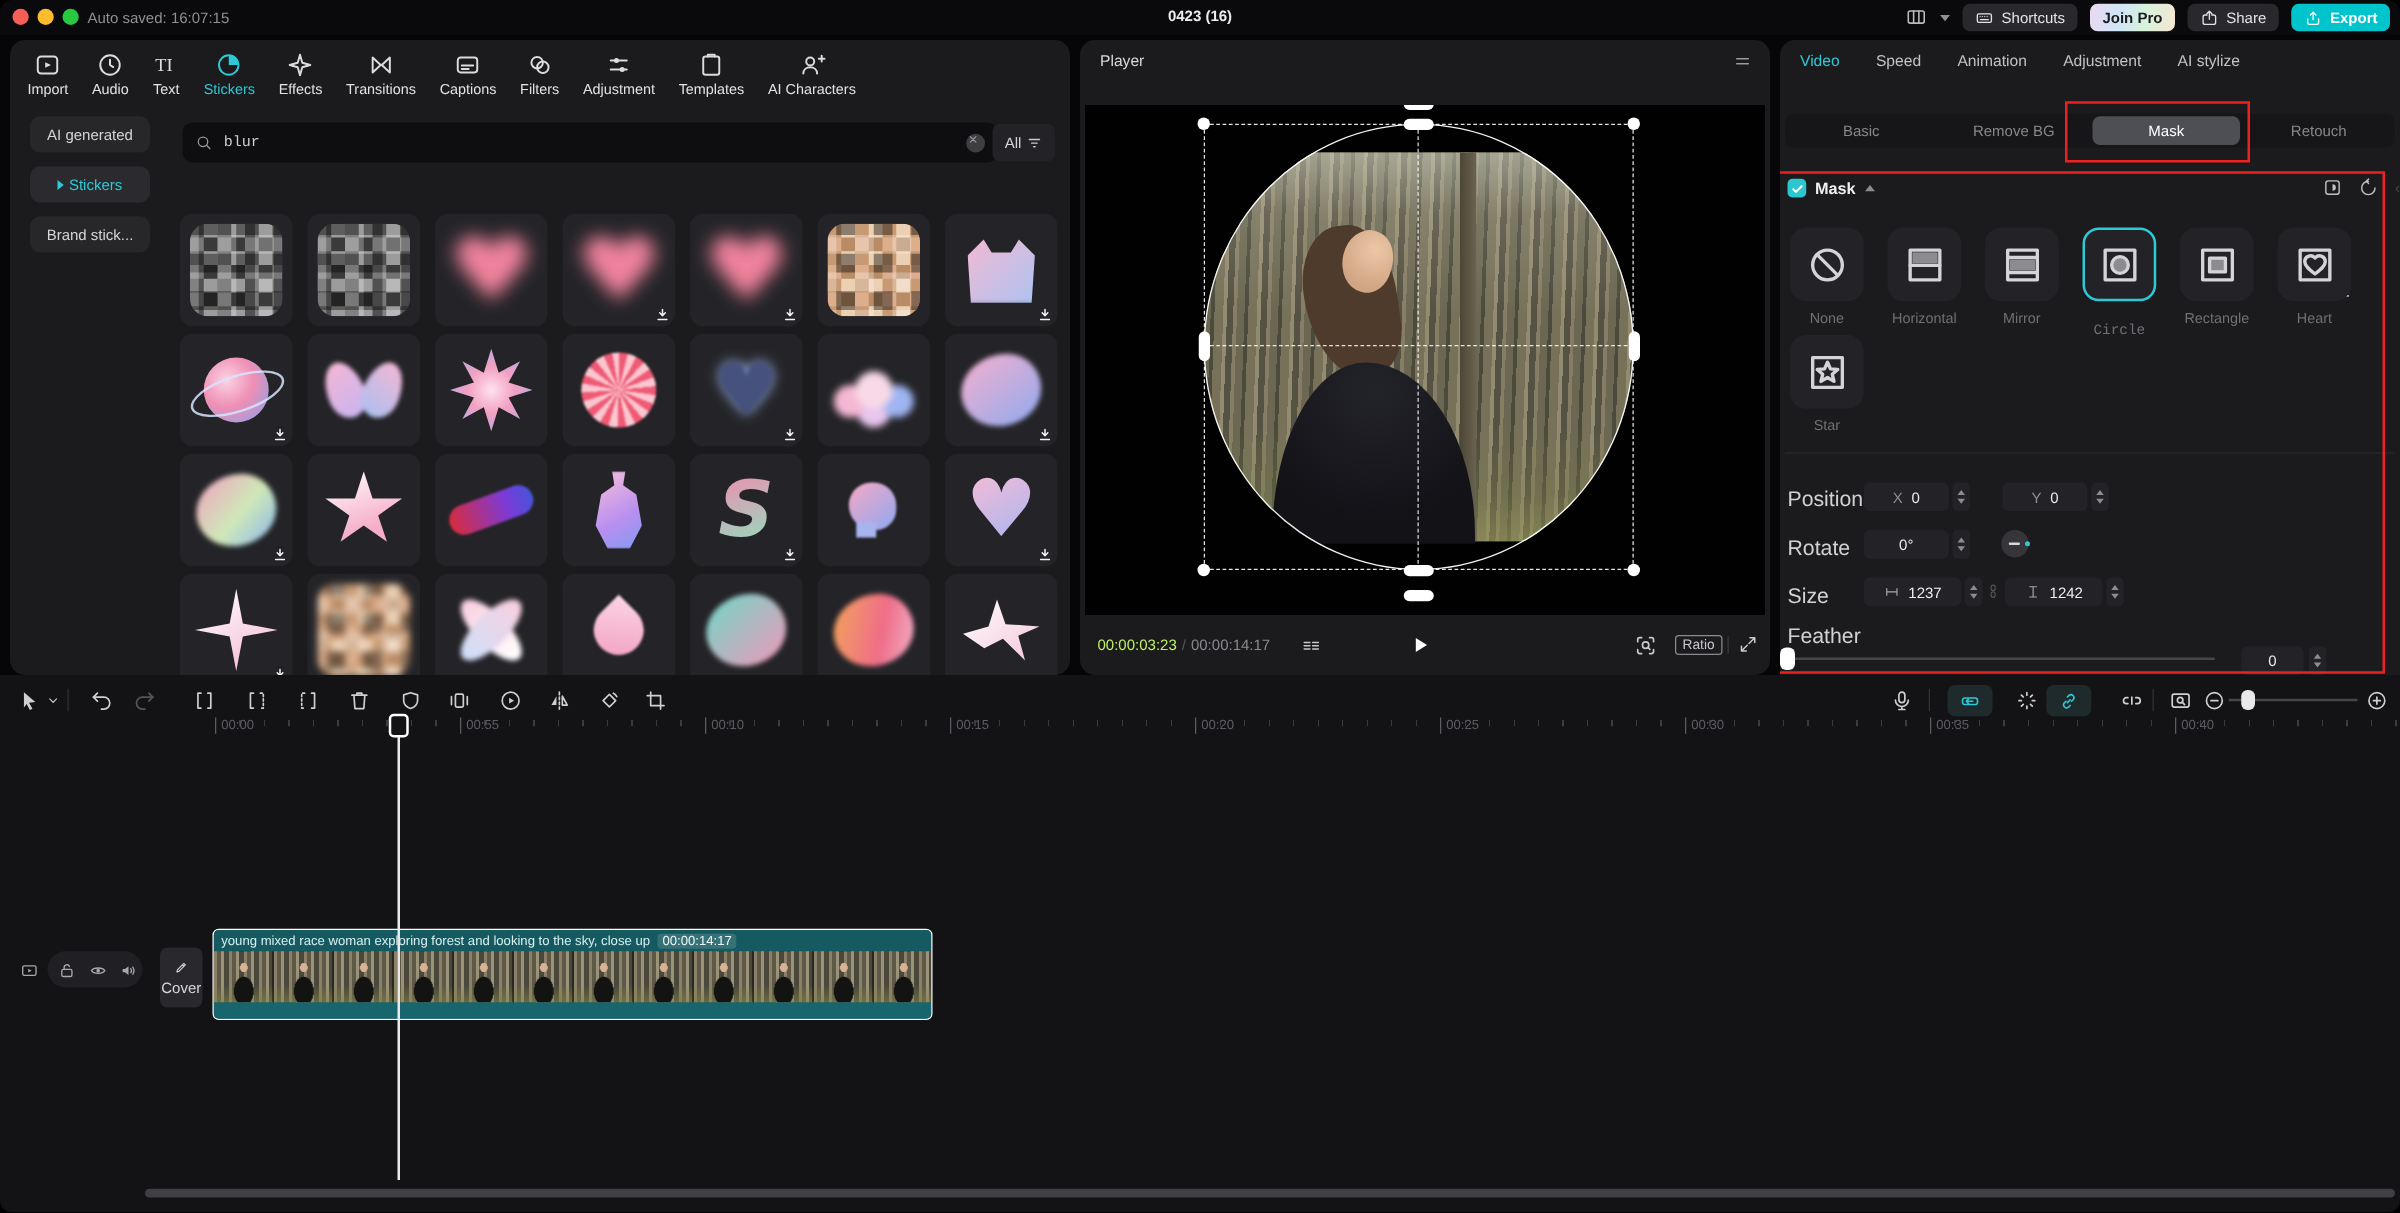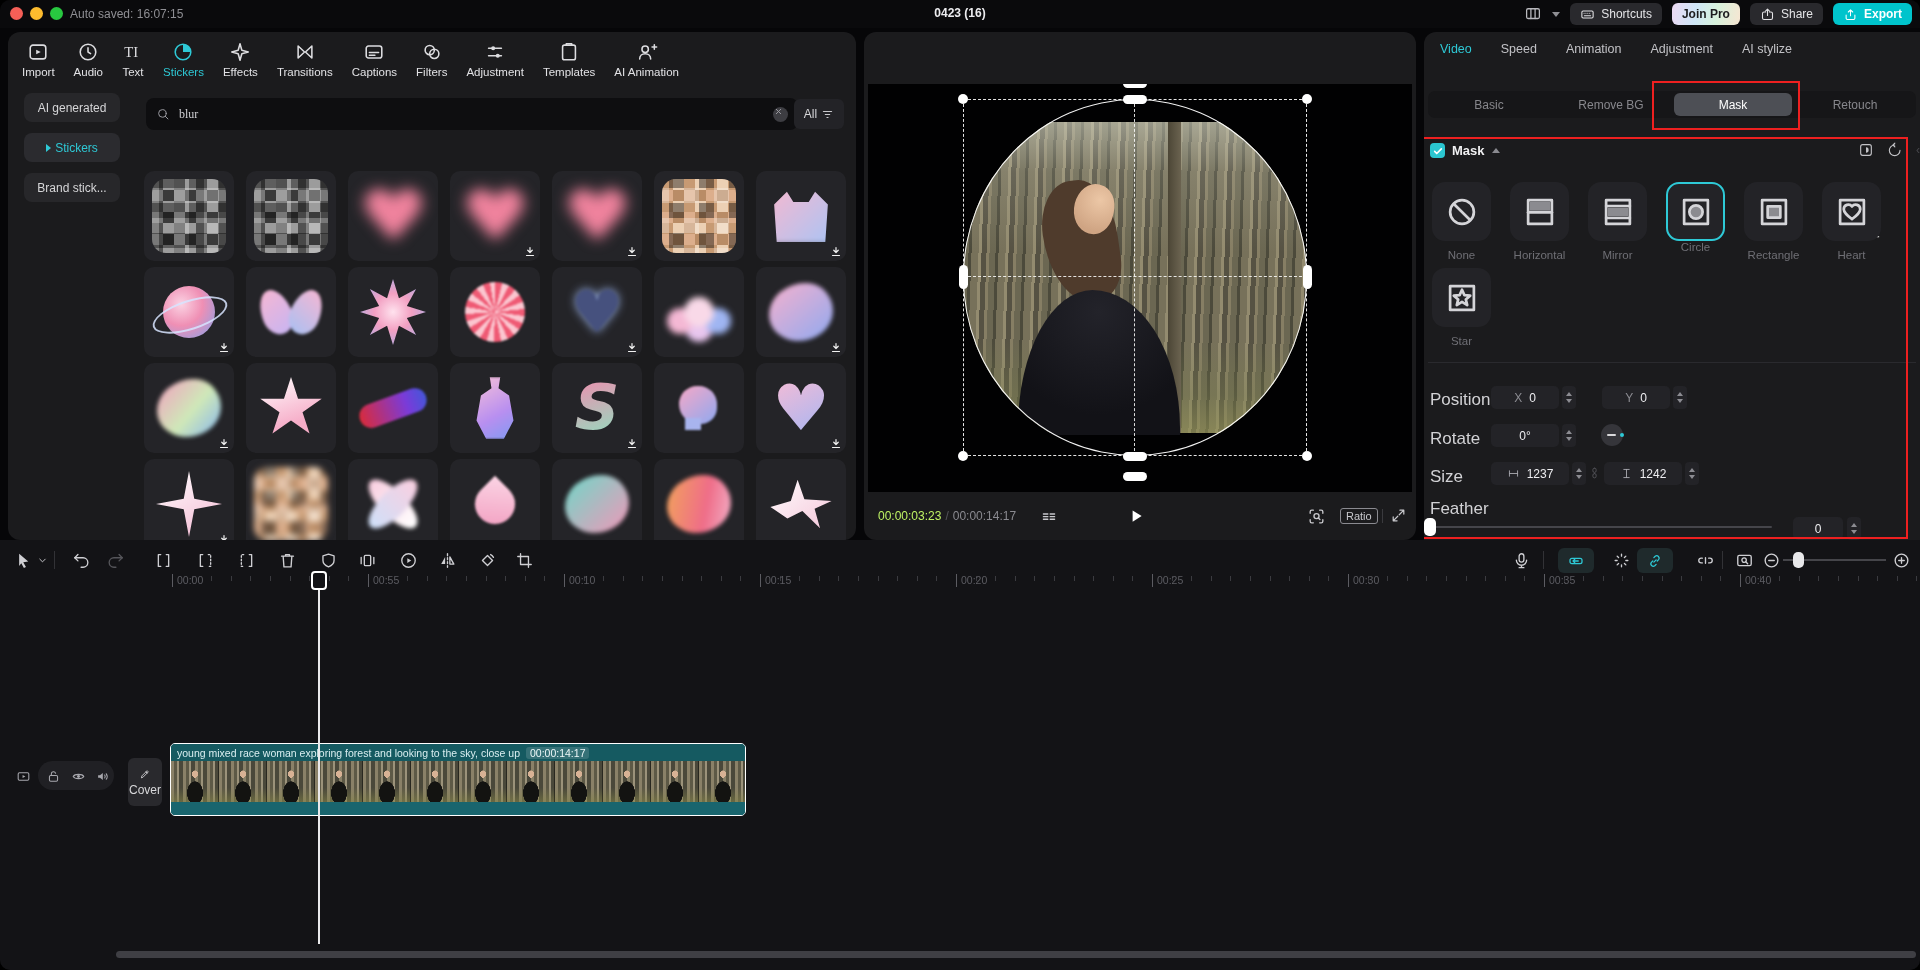--- a/index.html
+++ b/index.html
@@ -39,21 +39,21 @@
   
   .media-side{position:absolute;left:0;top:58px;width:128px;bottom:0;}
   .cat-btn{position:absolute;left:16px;width:96px;height:29px;background:#27272a;border-radius:8px;
            display:flex;align-items:center;justify-content:center;font-size:12px;color:#d6d6d8;gap:4px;white-space:nowrap;overflow:hidden;}
   .cat-btn.active{color:#2ec9d6;background:#2b2b2f;}
   .cat-btn.active::before{content:"";width:0;height:0;border-top:4px solid transparent;border-bottom:4px solid transparent;border-left:5px solid #2ec9d6;}
 
   
   .search-box{position:absolute;left:138px;top:66px;width:632px;height:32px;background:#0e0e10;border-radius:8px;display:flex;align-items:center;padding:0 10px;gap:7px;}
   .search-box .icon{width:14px;height:14px;color:#9a9aa0;flex:none;}
-  .search-input{flex:1;background:transparent;border:none;outline:none;color:#cfcfd3;font-size:12px;font-family:Liberation Serif, serif;}
+  .search-input{flex:1;background:transparent;border:none;outline:none;color:#cfcfd3;font-size:12px;font-family:Liberation Mono, monospace;}
   .clear-btn{width:15px;height:15px;border-radius:50%;background:#3d3d42;color:#18181a;display:flex;align-items:center;justify-content:center;flex:none;}
   .clear-btn svg{width:9px;height:9px;}
   .filter-btn{position:absolute;left:786px;top:67px;width:50px;height:30px;background:#232327;border-radius:6px;display:flex;align-items:center;justify-content:center;gap:4px;font-size:12px;color:#d6d6d8;}
   .filter-btn .icon{width:13px;height:13px;color:#c9c9cd;}
 
   
   .grid{position:absolute;left:0;top:0;width:848px;height:508px;pointer-events:none;}
   .tile{position:absolute;width:90px;height:90px;background:#242428;border-radius:10px;overflow:hidden;pointer-events:auto;}
   .stk{position:absolute;inset:0;display:flex;align-items:center;justify-content:center;}
   .dl-badge{position:absolute;right:4px;bottom:3px;width:12px;height:12px;color:#f2f2f2;}
@@ -346,21 +346,21 @@
           </span>
           <span class="lbl">Templates</span>
         </div>
         <div class="ribbon-item">
           <span class="icon">
             <svg viewBox="0 0 24 24" fill="none" stroke="currentColor" stroke-width="1.7" stroke-linecap="round" stroke-linejoin="round">
               <circle cx="10" cy="9" r="3.5"></circle>
               <path d="M4 19.5c0-3.5 2.7-5.5 6-5.5s6 2 6 5.5M17.5 6.5h5M20 4v5"></path>
             </svg>
           </span>
-          <span class="lbl">AI Animation</span>
+          <span class="lbl">AI Characters</span>
         </div>
       </div>
     <div class="media-side" id="media-side">
         <div class="cat-btn" style="top: 3px;">
           <span>AI generated</span>
         </div>
         <div class="cat-btn active" style="top: 43px;">
           <span>Stickers</span>
         </div>
         <div class="cat-btn" style="top: 83px;">
@@ -579,20 +579,28 @@
         </div>
         <div class="tile" style="left: 748px; top: 427px;">
           <div class="stk s-dove">
             <i></i>
           </div>
         </div>
       </div>
   </section>
 
   <section class="panel player-panel">
+    <div class="player-head">
+      <div class="player-title">Player</div>
+      <span class="icon player-menu">
+          <svg viewBox="0 0 24 24" fill="none" stroke="currentColor" stroke-width="1.7" stroke-linecap="round" stroke-linejoin="round">
+            <path d="M4 8.5h16M4 15.5h16" stroke-width="2"></path>
+          </svg>
+        </span>
+    </div>
     <div class="canvas">
       <div class="mask-ellipse">
         <div class="video">
 
           <div class="mid-tree"></div>
           <div class="woman">
             <div class="hair"></div>
             <div class="coat"></div>
             <div class="head"></div>
           </div>
@@ -717,21 +725,21 @@
         </div>
         <div class="shape-lbl" style="left: 164px; top: 217px;">Mirror</div>
         <div class="shape-tile selected" style="left: 242px; top: 150px;">
           <span class="icon">
             <svg viewBox="0 0 24 24" fill="none" stroke="currentColor" stroke-width="1.7" stroke-linecap="round" stroke-linejoin="round">
               <rect x="4.5" y="4.5" width="15" height="15"></rect>
               <circle cx="12" cy="12" r="4.2" fill="#8b8b90"></circle>
             </svg>
           </span>
         </div>
-        <div class="shape-lbl" style="left: 242px; top: 209px;">Circle</div>
+        <div class="shape-lbl" style="left: 242px; top: 226px; font-family: Liberation Mono, monospace;">Circle</div>
         <div class="shape-tile" style="left: 320px; top: 150px;">
           <span class="icon">
             <svg viewBox="0 0 24 24" fill="none" stroke="currentColor" stroke-width="1.7" stroke-linecap="round" stroke-linejoin="round">
               <rect x="4.5" y="4.5" width="15" height="15"></rect>
               <rect x="8" y="8.5" width="8" height="7" fill="#8b8b90"></rect>
             </svg>
           </span>
         </div>
         <div class="shape-lbl" style="left: 320px; top: 217px;">Rectangle</div>
         <span class="icon shape-dl" style="left: 446px; top: 196px;">

